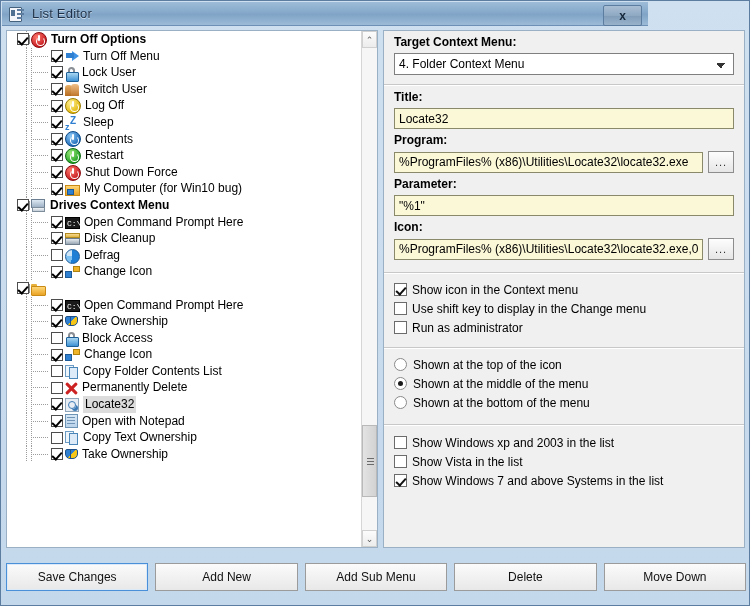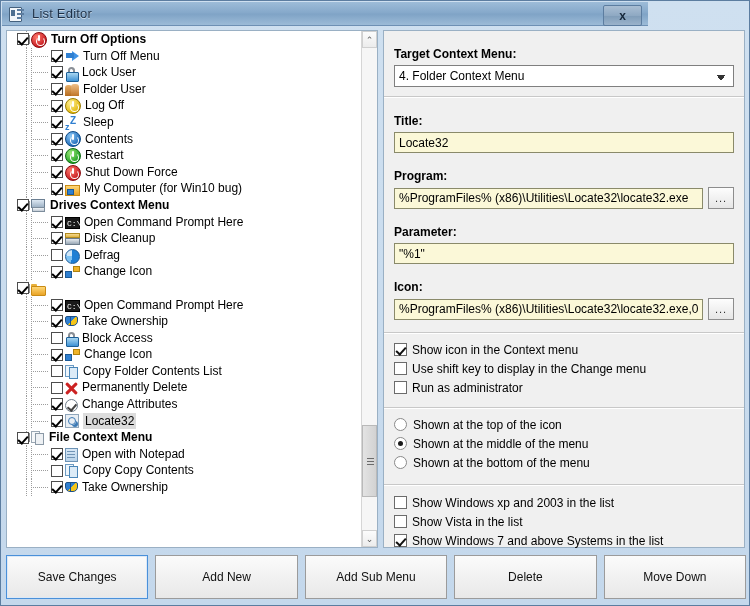--- a/index.html
+++ b/index.html
@@ -189,21 +189,21 @@
   }
   #sb-thumb .grip{position:absolute;left:4px;top:32px;width:7px;height:1px;background:#6b6b6b;
     box-shadow:0 3px 0 #6b6b6b,0 6px 0 #6b6b6b;}
   
   #right-panel{
     position:relative;
     width:362px;height:518px;margin-left:5px;
     background:#f0f0f0;
     border:1px solid #9ab0c4;box-sizing:border-box;
   }
-  .sect{padding:16px 10px 0 10px;}
+  .sect{padding:4px 10px 0 10px;}
   .flabel{font-weight:bold;font-size:12px;color:#000;margin-bottom:4px;}
   .hr{height:1px;background:#c8c8c8;margin:9px 0 0 0;border-bottom:1px solid #ffffff;}
   select.combo{
     width:100%;height:22px;font-family:"Liberation Sans",sans-serif;font-size:12px;
     border:1px solid #7f7f7f;background:#fff;padding:2px 4px;box-sizing:border-box;
     -webkit-appearance:none;appearance:none;
     background-image:linear-gradient(45deg,transparent 50%,#333 50%),linear-gradient(135deg,#333 50%,transparent 50%);
     background-position:calc(100% - 12px) 9px,calc(100% - 7px) 9px;
     background-size:5px 5px,5px 5px;background-repeat:no-repeat;
     border-radius:0;color:#000;
@@ -237,21 +237,21 @@
   }
   .radio.on::after{
     content:"";position:absolute;left:3px;top:3px;width:5px;height:5px;background:#1a1a1a;border-radius:50%;
   }
   
   #buttonbar{
     position:absolute;left:5px;top:553px;width:740px;height:46px;
     display:flex;align-items:center;gap:7px;
   }
   .btn{
-    flex:1;height:44px;
+    flex:1;height:28px;
     background:linear-gradient(to bottom,#fbfbfb,#e8e8e8);
     border:1px solid #9b9b9b;box-sizing:border-box;
     font-family:"Liberation Sans",sans-serif;font-size:12px;color:#111;
     display:flex;align-items:center;justify-content:center;cursor:pointer;
   }
   .btn.default{border:1px solid #4a90d9;box-shadow:inset 0 0 0 1px #dce9f7;}
 </style>
 </head>
 <body>
 
@@ -296,21 +296,21 @@
             <div class="cb on"></div>
             <div class="ic ic-lock"></div>
             <span class="lbl">Lock User</span>
           </div>
           <div class="trow lvl1">
             <div class="guide"></div>
             <div class="childtick"></div>
             <div class="hline"></div>
             <div class="cb on"></div>
             <div class="ic ic-users"></div>
-            <span class="lbl">Folder User</span>
+            <span class="lbl">Switch User</span>
           </div>
           <div class="trow lvl1">
             <div class="guide"></div>
             <div class="childtick"></div>
             <div class="hline"></div>
             <div class="cb on"></div>
             <div class="ic ic-power yellow"></div>
             <span class="lbl">Log Off</span>
           </div>
           <div class="trow lvl1">
@@ -441,59 +441,43 @@
             <span class="lbl">Copy Folder Contents List</span>
           </div>
           <div class="trow lvl1">
             <div class="guide"></div>
             <div class="childtick"></div>
             <div class="hline"></div>
             <div class="cb"></div>
             <div class="ic ic-x"></div>
             <span class="lbl">Permanently Delete</span>
           </div>
-          <div class="trow lvl1">
-            <div class="guide"></div>
-            <div class="childtick"></div>
-            <div class="hline"></div>
-            <div class="cb on"></div>
-            <div class="ic ic-attr"></div>
-            <span class="lbl">Change Attributes</span>
-          </div>
           <div class="trow lvl1 sel">
             <div class="guide"></div>
             <div class="childtick"></div>
             <div class="hline"></div>
             <div class="cb on"></div>
             <div class="ic ic-search"></div>
             <span class="lbl">Locate32</span>
           </div>
-          <div class="trow lvl0 bold">
-            <div class="guide"></div>
-            <div class="hline"></div>
-            <div class="expander" style="top: 4px;"></div>
-            <div class="cb on"></div>
-            <div class="ic ic-files"></div>
-            <span class="lbl">File Context Menu</span>
-          </div>
           <div class="trow lvl1">
             <div class="guide"></div>
             <div class="childtick"></div>
             <div class="hline"></div>
             <div class="cb on"></div>
             <div class="ic ic-notepad"></div>
             <span class="lbl">Open with Notepad</span>
           </div>
           <div class="trow lvl1">
             <div class="guide"></div>
             <div class="childtick"></div>
             <div class="hline"></div>
             <div class="cb"></div>
             <div class="ic ic-copydoc"></div>
-            <span class="lbl">Copy Copy Contents</span>
+            <span class="lbl">Copy Text Ownership</span>
           </div>
           <div class="trow lvl1">
             <div class="guide"></div>
             <div class="childtick"></div>
             <div class="hline"></div>
             <div class="cb on"></div>
             <div class="ic ic-shield"></div>
             <span class="lbl">Take Ownership</span>
           </div>
         </div>

